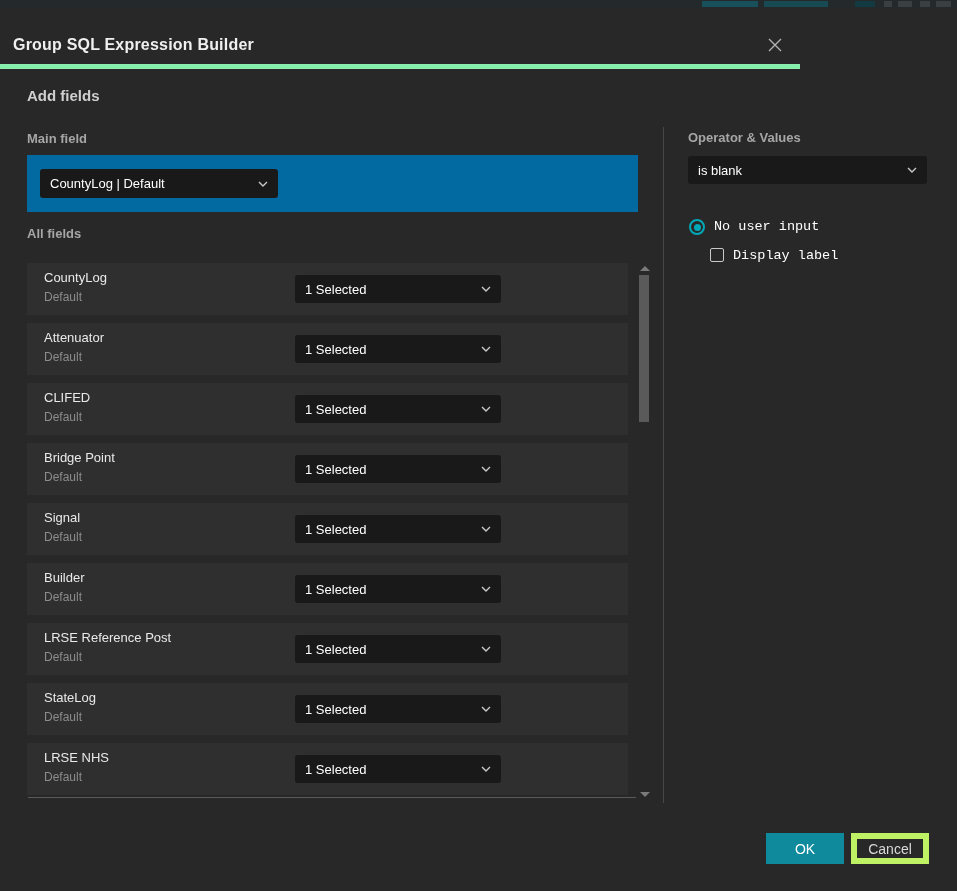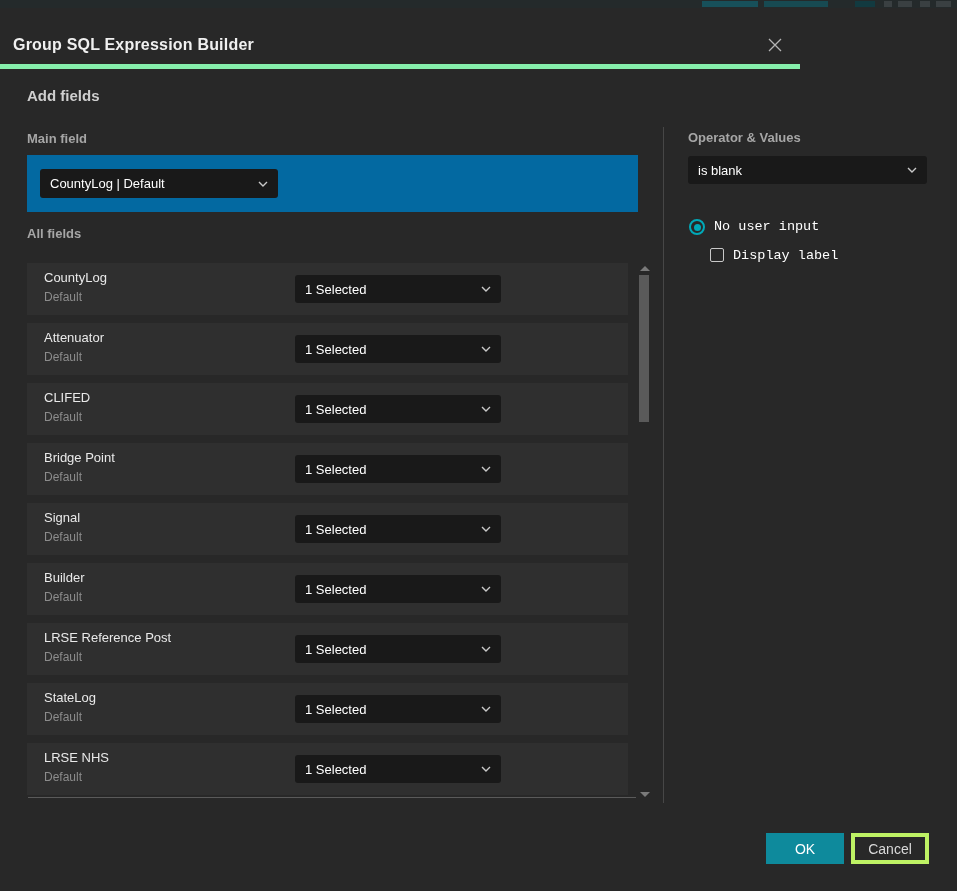--- a/index.html
+++ b/index.html
@@ -55,21 +55,21 @@
   .radio-outer{width:16px;height:16px;border-radius:50%;border:2px solid var(--radio);
                display:flex;align-items:center;justify-content:center;flex:0 0 auto;}
   .radio-dot{width:7px;height:7px;border-radius:50%;background:var(--radio);}
   .opt-label{margin-left:9px;font-size:13.5px;color:#fff;}
   .checkbox{width:14px;height:14px;border:1.5px solid #c9c9c9;border-radius:2px;background:transparent;flex:0 0 auto;}
 
   
   .btn{position:absolute;top:825px;width:78px;height:31px;display:flex;align-items:center;justify-content:center;
        font-size:14px;border-radius:0;cursor:pointer;}
   .btn-ok{left:766px;background:var(--accent);color:#fff;}
-  .btn-cancel{left:851px;background:transparent;border:4px solid #bef264;color:#d9d9d9;}
+  .btn-cancel{left:851px;background:transparent;border:6px solid #bef264;color:#d9d9d9;}
 </style>
 </head>
 <body>
 
 <div class="stage">
 
   <div class="bg-strip">
     <div class="bg-frag" style="left:702px;width:56px;background:#17505a;"></div>
     <div class="bg-frag" style="left:764px;width:64px;background:#174a52;"></div>
     <div class="bg-frag" style="left:855px;width:20px;background:#123a40;"></div>

